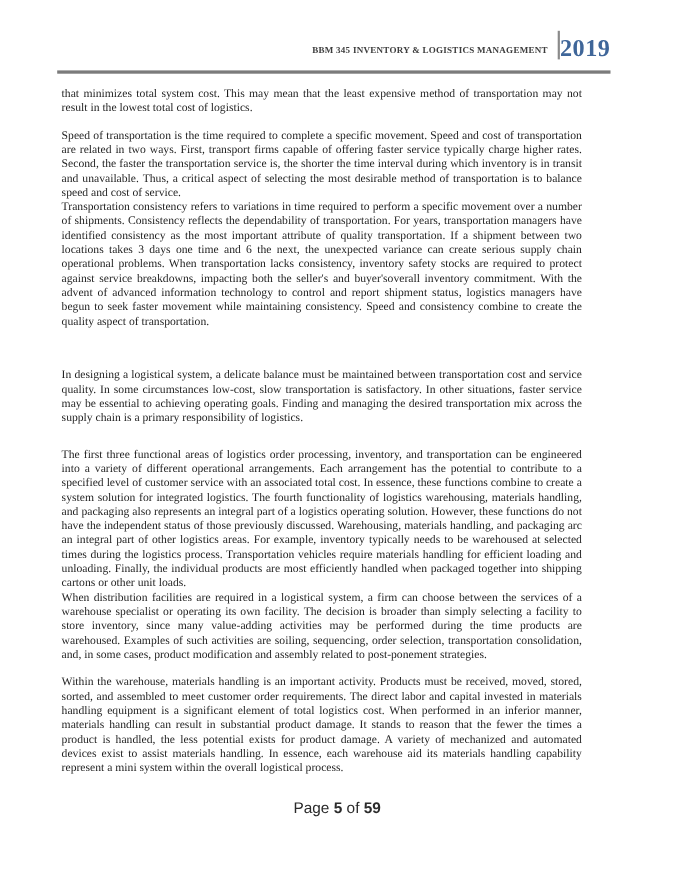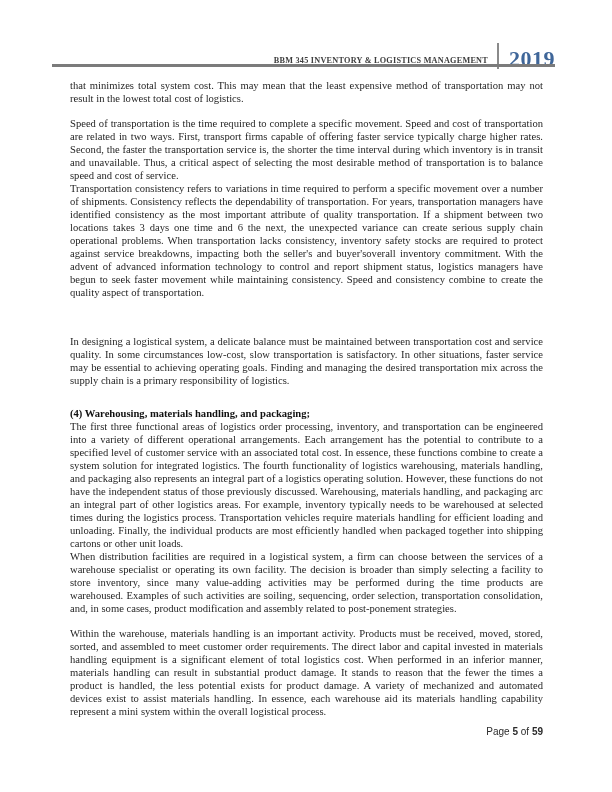--- a/index.html
+++ b/index.html
@@ -22,21 +22,21 @@
     position: absolute;
     inset: 0;
     width: 612px;
     height: 792px;
   }
 
   
   .header {
     position: absolute;
     left: 52px;
-    top: 36px;
+    top: 21px;
     width: 503px;
     height: 36px;
   }
   .header-inner {
     display: flex;
     align-items: flex-end;
     justify-content: flex-end;
     height: 34px;
   }
   .header-title {
@@ -54,38 +54,38 @@
     width: 2px;
     height: 26px;
     background: #8a8a8a;
     margin-bottom: 1px;
   }
   .header-year {
     font-family: "Liberation Serif", "DejaVu Serif", serif;
     font-weight: bold;
     font-size: 22px;
     color: #3f6699;
-    padding-left: 10px;
+    padding-left: 0;
     padding-bottom: 0px;
     line-height: 1;
     letter-spacing: 0.5px;
   }
   .header-rule {
     position: absolute;
     left: 52px;
     top: 64px;
     width: 503px;
     height: 3px;
     background: #7b7b7b;
   }
 
   
   .content {
     position: absolute;
-    left: 70px;
+    left: 56px;
     top: 79px;
     width: 473px;
   }
   p.body {
     margin: 0;
     font-size: 10.6px;
     line-height: 13.0px;
     text-align: justify;
     text-justify: inter-word;
     color: #1f1f1f;
@@ -101,23 +101,23 @@
   .gap-sm { height: 12px; }
   .gap-md { height: 20px; }
   .gap-xl { height: 36px; }
 
   
   .footer {
     position: absolute;
     left: 70px;
     top: 726px;
     width: 473px;
-    text-align: right;
+    text-align: center;
     font-family: "Liberation Sans", "DejaVu Sans", sans-serif;
-    font-size: 10px;
+    font-size: 14px;
     color: #2b2b2b;
   }
   .footer b { font-weight: bold; }
 </style>
 </head>
 <body>
 
 <div class="page">
 
   <div class="header">
@@ -138,21 +138,20 @@
     <p class="body">Speed of transportation is the time required to complete a specific movement. Speed and cost of transportation are related in two ways. First, transport firms capable of offering faster service typically charge higher rates. Second, the faster the transportation service is, the shorter the time interval during which inventory is in transit  and unavailable. Thus, a critical aspect of selecting the most desirable method of transportation is to balance speed and cost of service.</p>
 
     <p class="body">Transportation consistency refers to variations in time required to perform a specific movement over a number of shipments. Consistency reflects the dependability of transportation. For years, transportation managers have identified consistency as the most important attribute of quality transportation. If a shipment between two locations takes 3 days one time and 6 the next, the unexpected variance can create serious supply chain operational problems. When transportation lacks consistency, inventory safety stocks are required to protect against service breakdowns, impacting both the seller's and buyer'soverall inventory commitment. With the advent of advanced information technology to control and report shipment status, logistics managers have begun to seek faster movement while maintaining consistency. Speed and consistency combine to create the quality aspect of transportation.</p>
 
     <div class="gap-xl"></div>
 
     <p class="body">In designing a logistical system, a delicate balance must be maintained between transportation cost and service quality. In some circumstances low-cost, slow transportation is satisfactory. In other situations, faster service may be essential to achieving operating goals. Finding and managing the desired transportation mix across the supply chain is a primary responsibility of logistics.</p>
 
     <div class="gap-md"></div>
 
-    <div class="h-sub">(4) Warehousing, materials handling, and packaging;</div>
     <p class="body">The first three functional areas of logistics order processing, inventory, and transportation can be engineered into a variety of different operational arrangements. Each arrangement has the potential to contribute to a specified level of customer service with an associated total cost. In essence, these functions combine to create a system solution for integrated logistics. The fourth functionality of logistics warehousing, materials handling, and packaging also represents an integral part of a logistics operating solution. However, these functions do not have the independent status of those previously discussed. Warehousing, materials handling, and packaging arc an integral part of other logistics areas. For example, inventory typically needs to be warehoused at selected times during the logistics process. Transportation vehicles require materials handling for efficient loading and unloading. Finally, the individual products are most efficiently handled when packaged together into shipping cartons or other unit loads.</p>
 
     <p class="body">When distribution facilities are required in a logistical system, a firm can choose between the services of a warehouse specialist or operating its own facility. The decision is broader than simply selecting a facility to store inventory, since many value-adding activities may be performed during the time products are warehoused. Examples of such activities are soiling, sequencing, order selection, transportation consolidation, and, in some cases, product modification and assembly related to post-ponement strategies.</p>
 
     <div class="gap-sm"></div>
 
     <p class="body">Within the warehouse, materials handling is an important activity. Products must be received, moved, stored, sorted, and assembled to meet customer order requirements. The direct labor and capital invested in materials handling equipment is a significant element of total logistics cost. When performed in an inferior manner, materials handling can result in substantial product damage. It stands to reason that the fewer the times a product is handled, the less potential exists for product damage. A variety of mechanized and automated devices exist to assist materials handling. In essence, each warehouse aid its materials handling capability represent a mini system within the overall logistical process.</p>
 
   </div>
 

